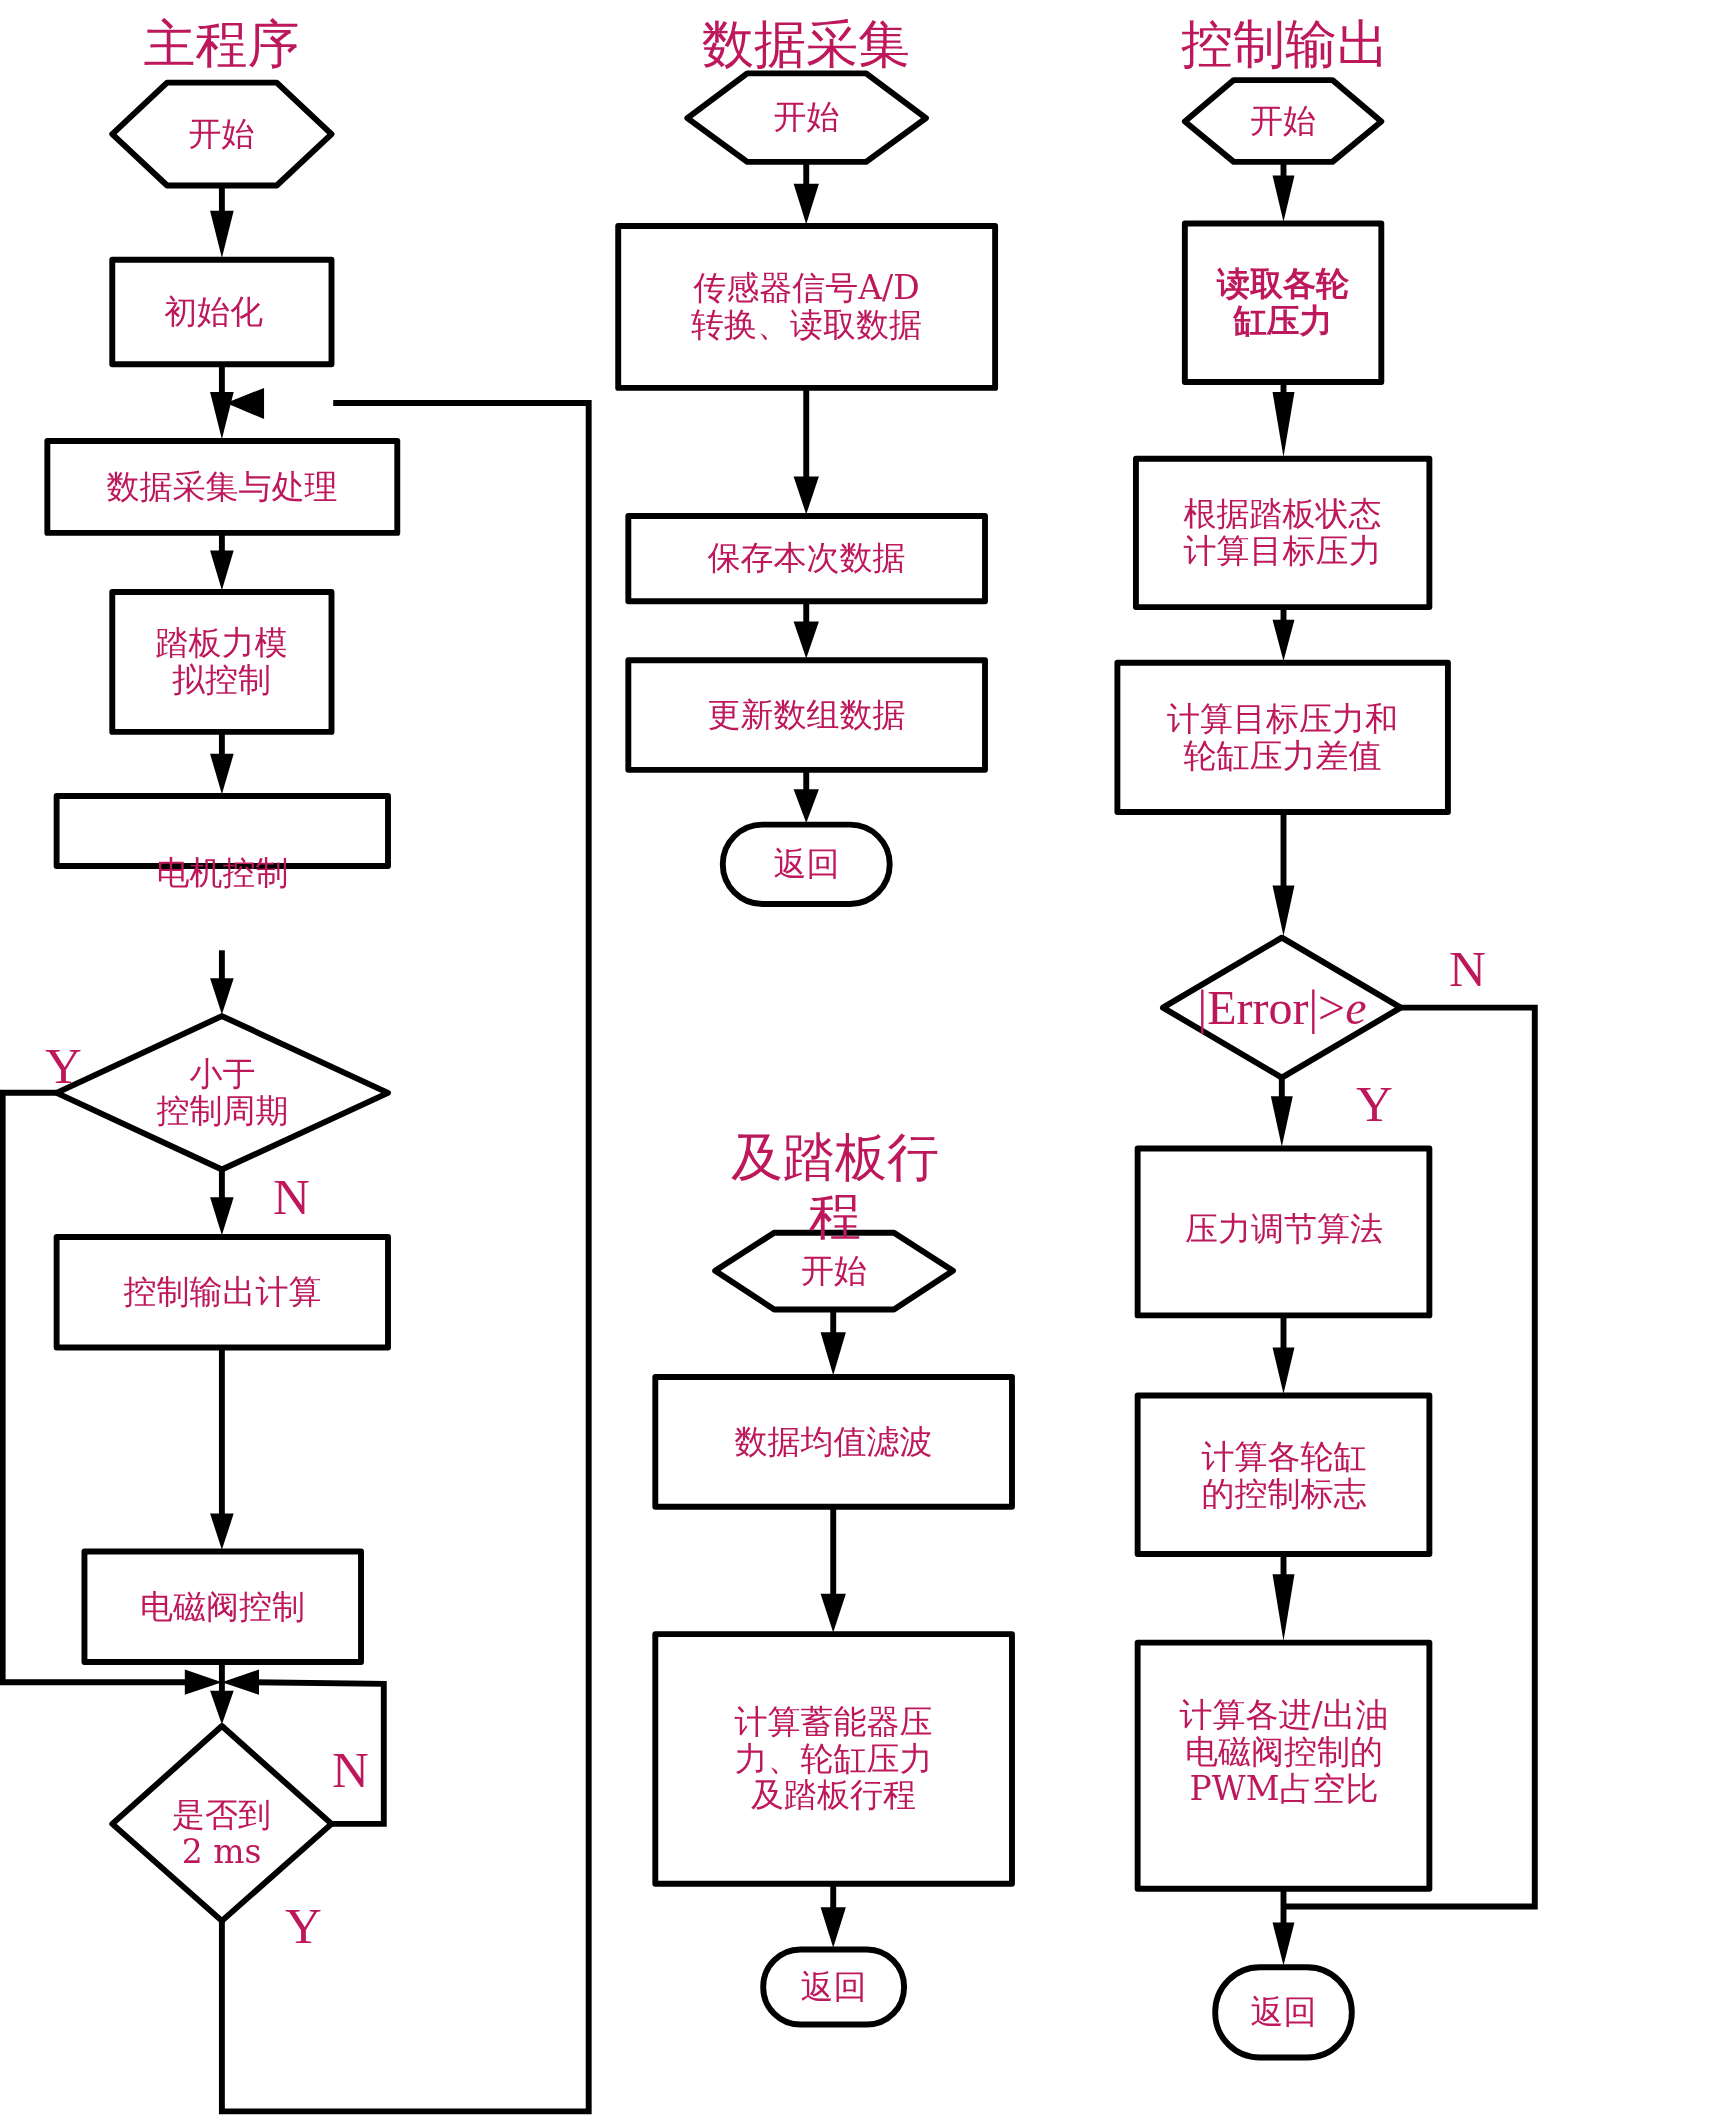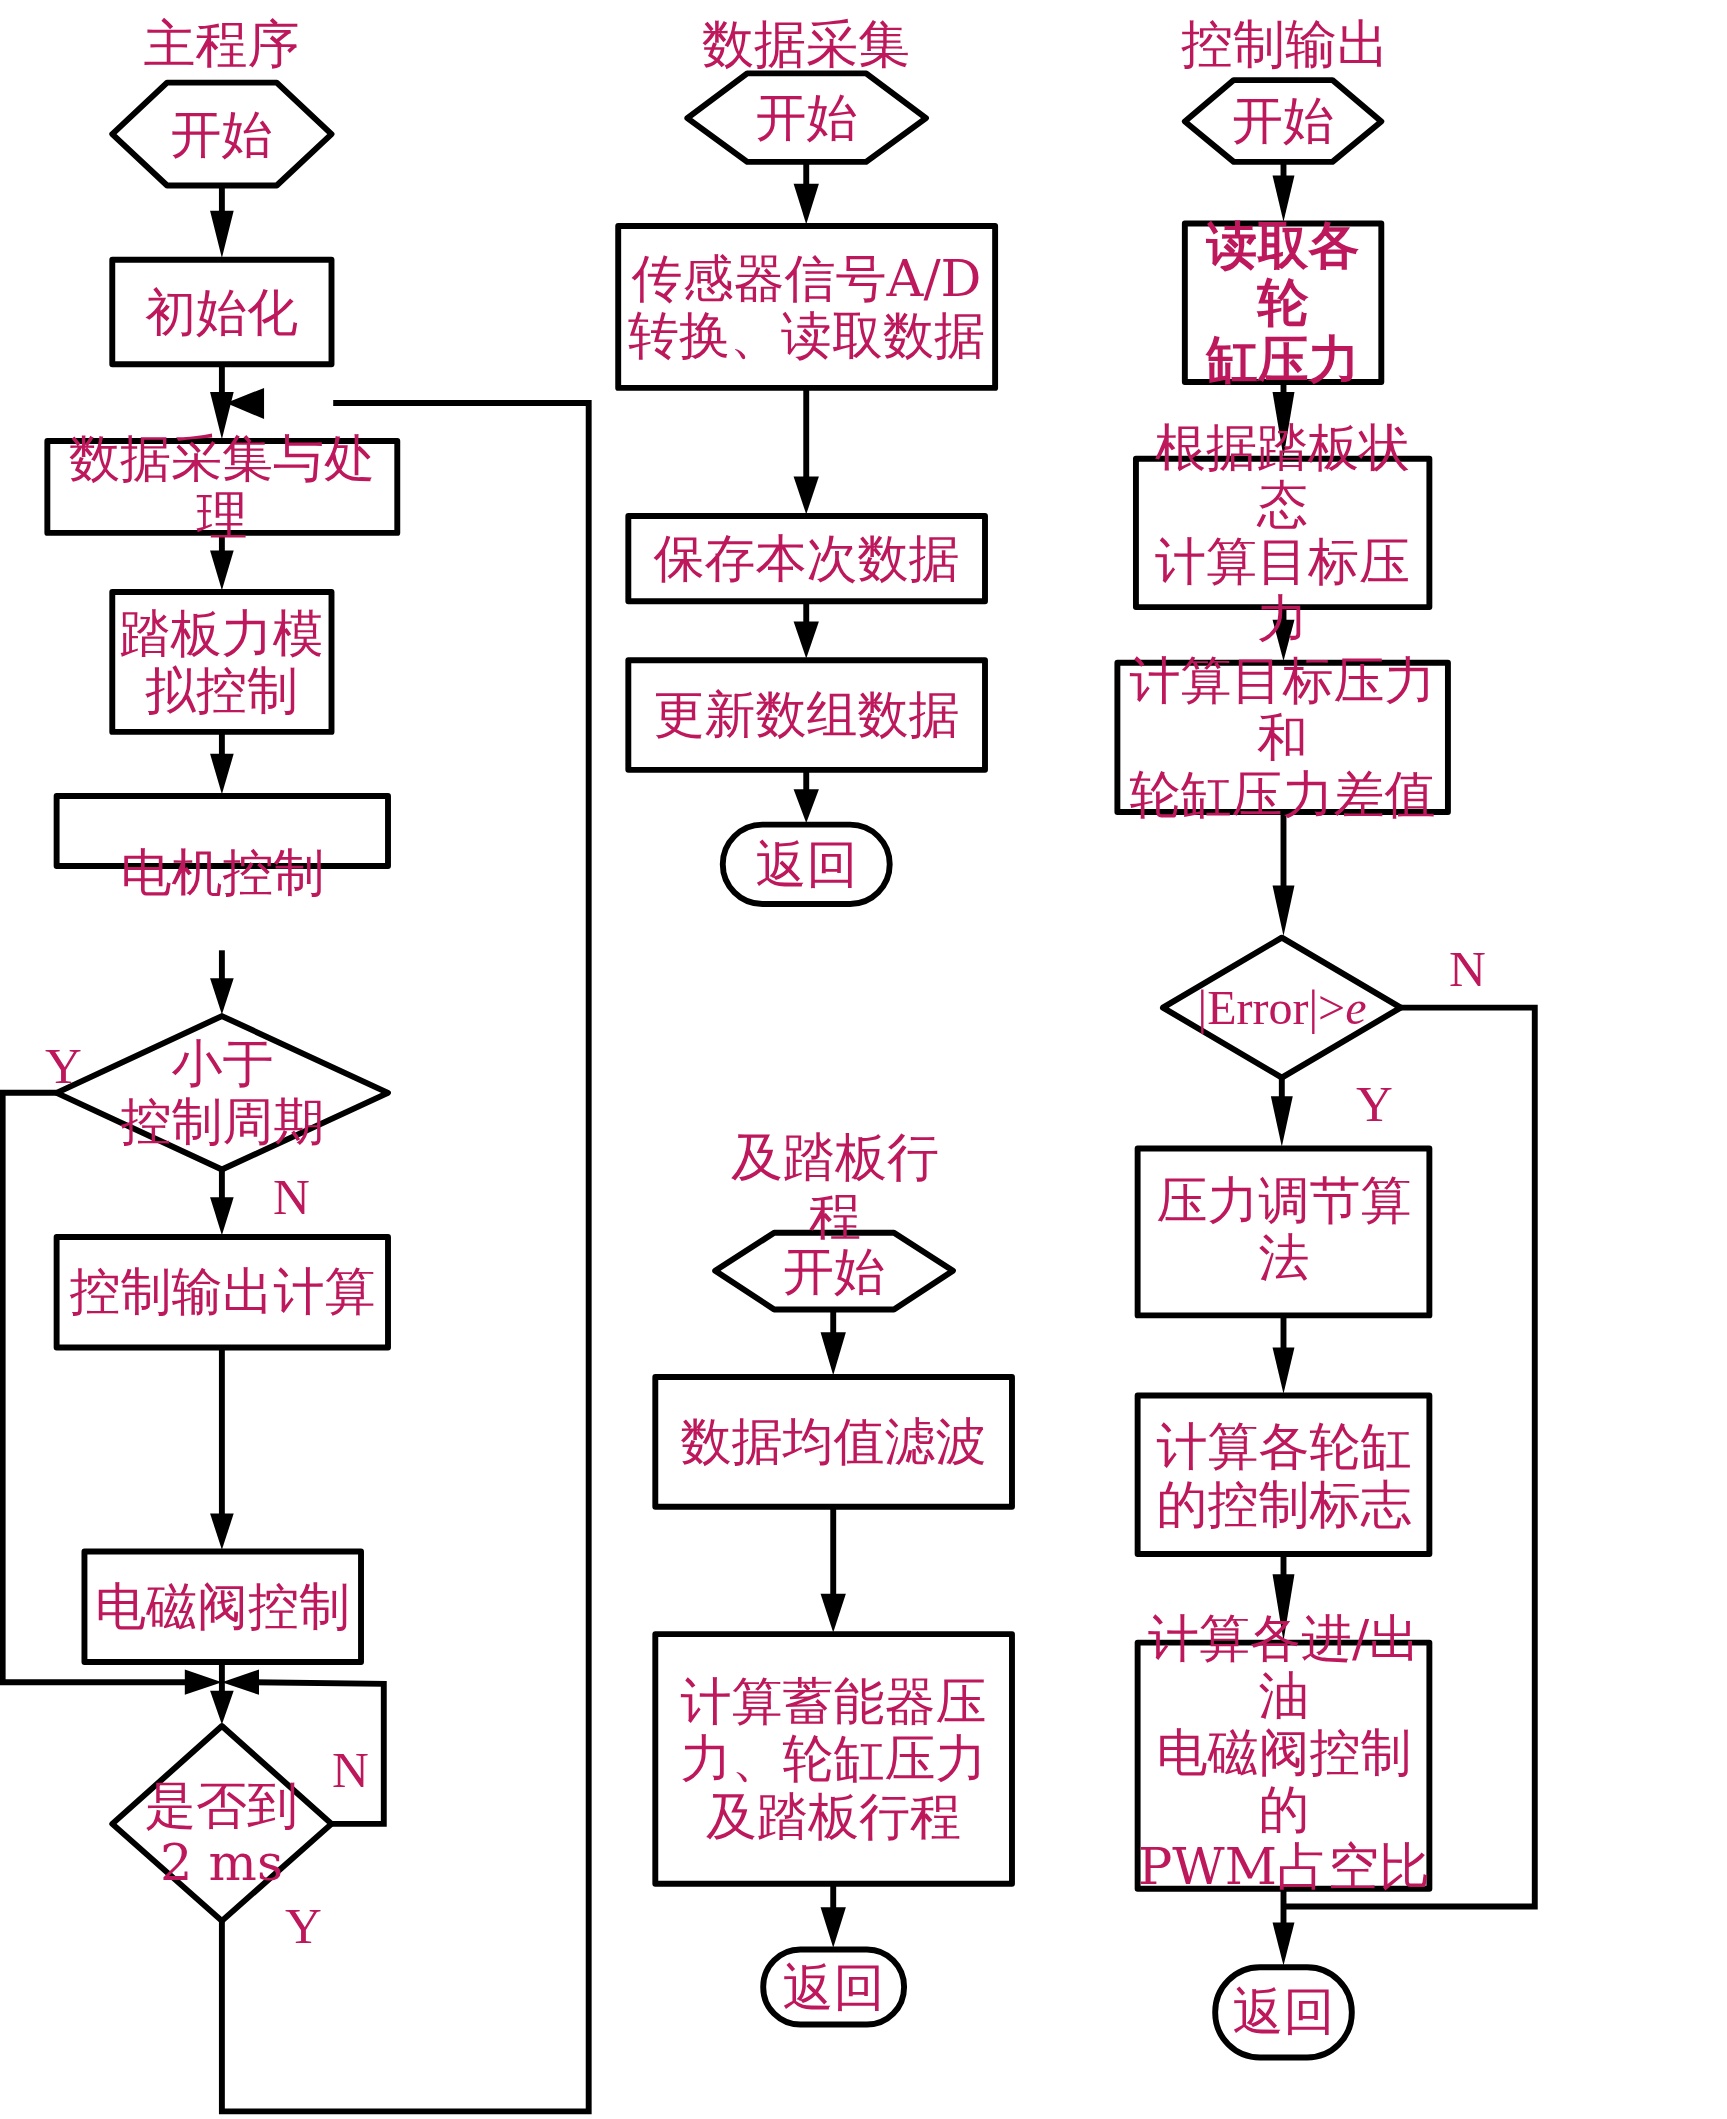--- a/index.html
+++ b/index.html
@@ -11,21 +11,21 @@
   .label {
     position: absolute;
     font-family: "DejaVu Serif", "Liberation Serif", serif;
     color: #be185d;
     text-align: center;
     white-space: pre-line;
     line-height: 1.12;
     display: flex; align-items: center; justify-content: center;
   }
   .title { font-size: 52px; }
-  .node { font-size: 51px; }
+  .node { font-size: 33px; }
   .yn { font-family: "Liberation Serif", "DejaVu Serif", serif; font-size: 51px; }
   .err { font-family: "Liberation Serif", "DejaVu Serif", serif; font-size: 48px; }
   .err i { font-style: italic; }
 </style>
 </head>
 <body>
 
 <svg id="canvas" width="1728" height="2119" viewBox="0 0 2049 2513">
   <defs>
     <marker id="ah" markerWidth="10" markerHeight="14" refX="10" refY="7" orient="auto" markerUnits="userSpaceOnUse" viewBox="0 0 10 14">
@@ -124,21 +124,21 @@
   <line class="line" x1="1522" y1="1843" x2="1522" y2="1870"></line>
   <polygon class="arrowhead" points="1509,1867 1535,1867 1522,1946"></polygon>
   <rect class="shape" x="1349" y="1948" width="346" height="292"></rect>
   <line class="line" x1="1522" y1="2240" x2="1522" y2="2285"></line>
   <polygon class="arrowhead" points="1509,2280 1535,2280 1522,2331"></polygon>
   <rect class="shape" x="1441" y="2333" width="162" height="107" rx="53" ry="53"></rect>
 </svg>
 
 <div class="label title" style="left:137px;top:12.6px;width:169px;height:63px;">主程序</div>
 <div class="label node" style="left:112px;top:83px;width:219px;height:103px;">开始</div>
-<div class="label node" style="left:112px;top:260px;width:219px;height:105px;">初始化</div>
+<div class="label node" style="left:104px;top:260px;width:219px;height:105px;">初始化</div>
 <div class="label node" style="left:47px;top:441px;width:350px;height:92px;">数据采集与处理</div>
 <div class="label node" style="left:112px;top:592px;width:219px;height:140px;">踏板力模
 拟控制</div>
 <div class="label node" style="left:57px;top:796px;width:331px;height:154px;">电机控制</div>
 <div class="label node" style="left:57px;top:1016px;width:331px;height:153px;">小于
 控制周期</div>
 <div class="label node" style="left:57px;top:1237px;width:331px;height:110px;">控制输出计算</div>
 <div class="label node" style="left:84px;top:1552px;width:277px;height:110px;">电磁阀控制</div>
 <div class="label node" style="left:112px;top:1771px;width:219px;height:126px;">是否到
 2 ms</div>

